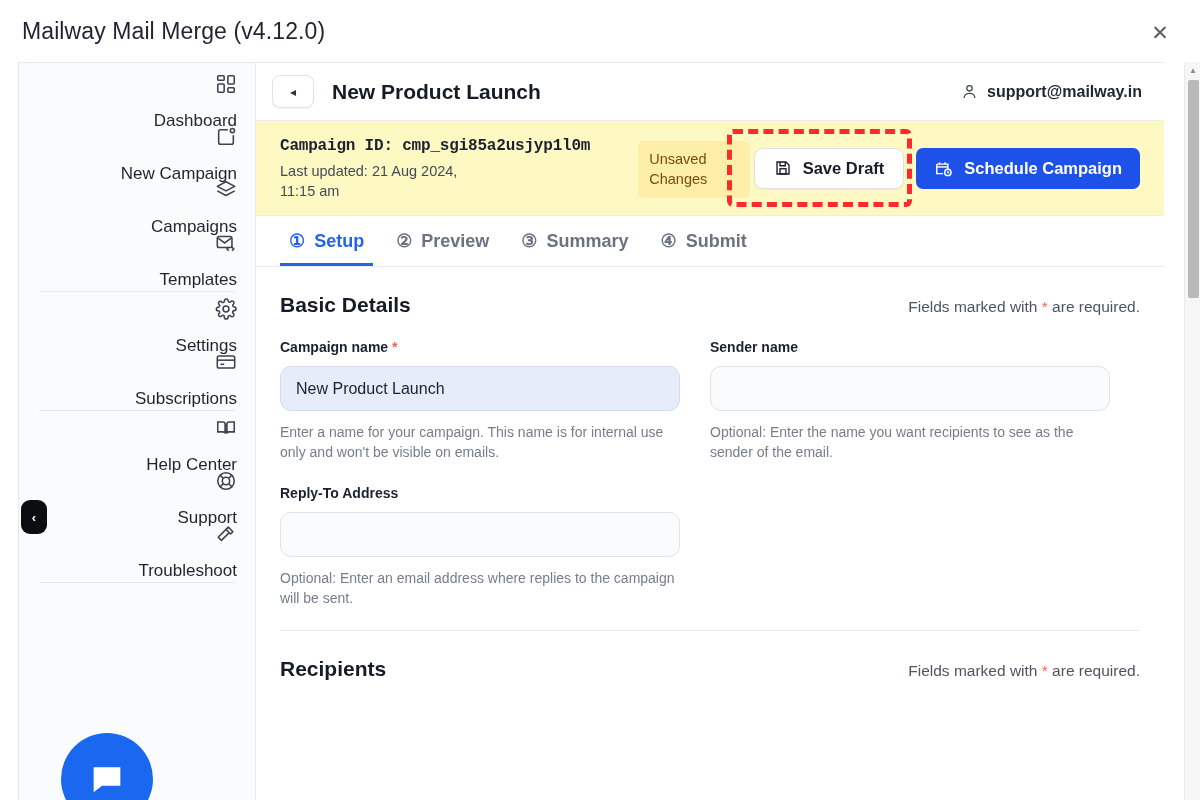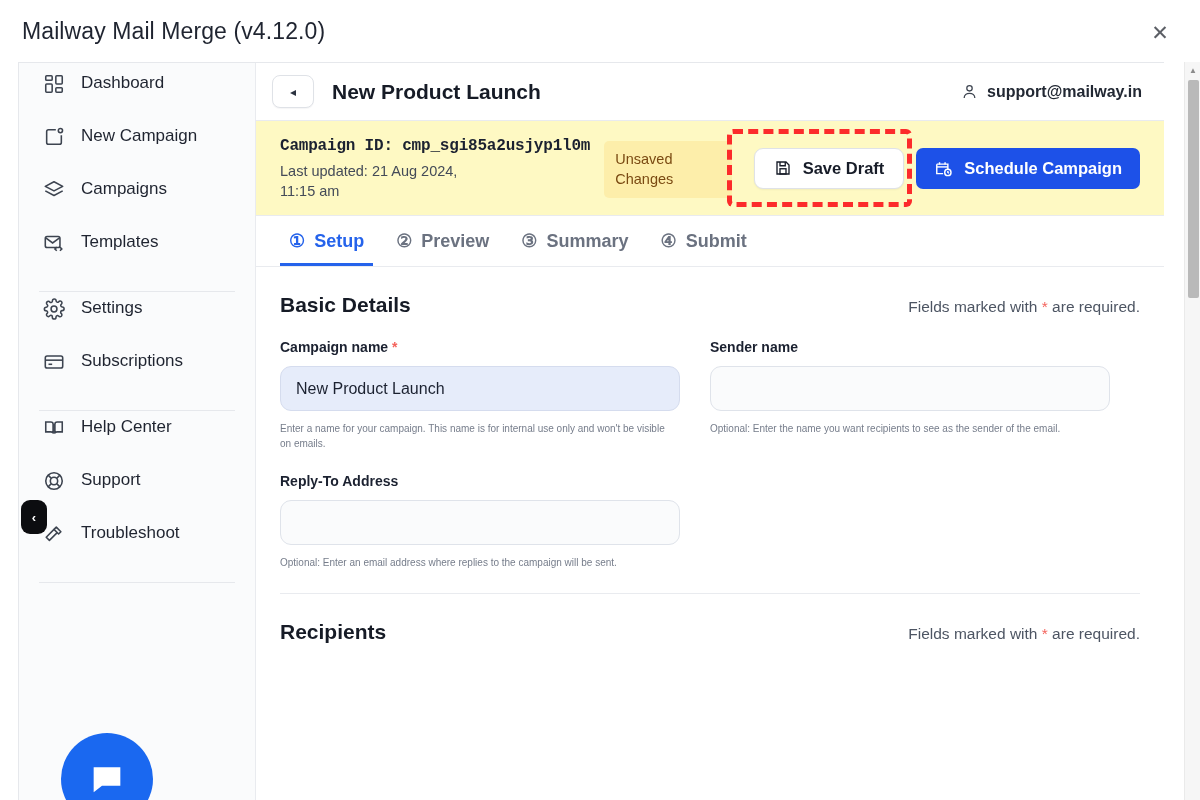--- a/index.html
+++ b/index.html
@@ -39,23 +39,24 @@
 
   
   .sidebar {
     position: absolute; left: 0; top: 0;
     width: 237px; height: 738px;
     background: #fafbfc;
     border-right: 1px solid #e9ebef;
   }
   .nav-group { padding: 10px 0 0 0; }
   .nav-item {
-    display: flex; align-items: flex-start; gap: 16px;
+    display: flex; align-items: flex-end; gap: 16px;
     height: 53px; padding: 0 18px 0 24px;
     cursor: pointer;
+    flex-direction: column;
   }
   .nav-item .ic { width: 22px; height: 22px; flex: 0 0 22px; color: #3d4450; display:block; }
   .nav-item .lbl { font-size: 17px; color: #1f2430; white-space: nowrap; }
   .nav-sep { height: 1px; background: #e6e8ec; margin: 6px 20px; }
 
   .collapse-tab {
     position: absolute; left: 2px; top: 437px;
     width: 26px; height: 34px; border-radius: 9px;
     background: #0c0d10; color: #ffffff;
     display: flex; align-items: center; justify-content: center;
@@ -101,21 +102,21 @@
   .banner-texts { padding-top: 2px; }
   .cid {
     font-family: "Liberation Mono", "DejaVu Sans Mono", monospace;
     font-size: 16px; color: #1b2130; font-weight: bold; letter-spacing: -0.2px;
     white-space: nowrap;
   }
   .lastupd { margin-top: 7px; font-size: 14.5px; color: #444b58; width: 215px; line-height: 1.35; }
   .badge {
     background: #fdeeaa; color: #7a4a12; border-radius: 5px;
     font-size: 14.5px; line-height: 1.35; padding: 9px 11px;
-    width: 128px; margin-top: 6px;
+    width: 128px; margin-top: 6px; margin-left: 34px;
   }
   .banner-actions { margin-left: auto; display: flex; align-items: center; gap: 0px; position: relative; }
   .btn-save {
     position: relative; z-index: 3;
     display: flex; align-items: center; gap: 11px;
     height: 41px; padding: 0 19px;
     background: #ffffff; border: 1px solid #dfe2e7; border-radius: 9px;
     font-size: 16.5px; font-weight: bold; color: #171c28; cursor: pointer;
     box-shadow: 0 1px 2px rgba(16,24,40,.05);
   }
@@ -160,21 +161,21 @@
   .col { width: 400px; }
   .field-label { font-size: 14px; font-weight: bold; color: #1b2130; }
   .input {
     margin-top: 11px; height: 45px; width: 400px;
     border: 1px solid #dfe3ea; border-radius: 11px;
     background: #fafbfc;
     display: flex; align-items: center; padding: 0 15px;
     font-size: 16px; color: #1b2130; cursor: text;
   }
   .input.filled { background: #e6ecfa; border-color: #d5dcee; }
-  .hint { margin-top: 11px; font-size: 10px; color: #767d8b; line-height: 1.45; width: 395px; }
+  .hint { margin-top: 11px; font-size: 14px; color: #767d8b; line-height: 1.45; width: 395px; }
   .divider { height: 1px; background: #e9ebef; margin: 22px 0 0 0; }
 
   
   .scrollbar {
     position: absolute; right: 0; top: 62px; width: 16px; height: 738px;
     background: #f6f6f6; border-left: 1px solid #eaeaea;
   }
   .sb-arrow {
     position: absolute; left: 0; top: 0; width: 16px; height: 16px;
     display: flex; align-items: center; justify-content: center;

